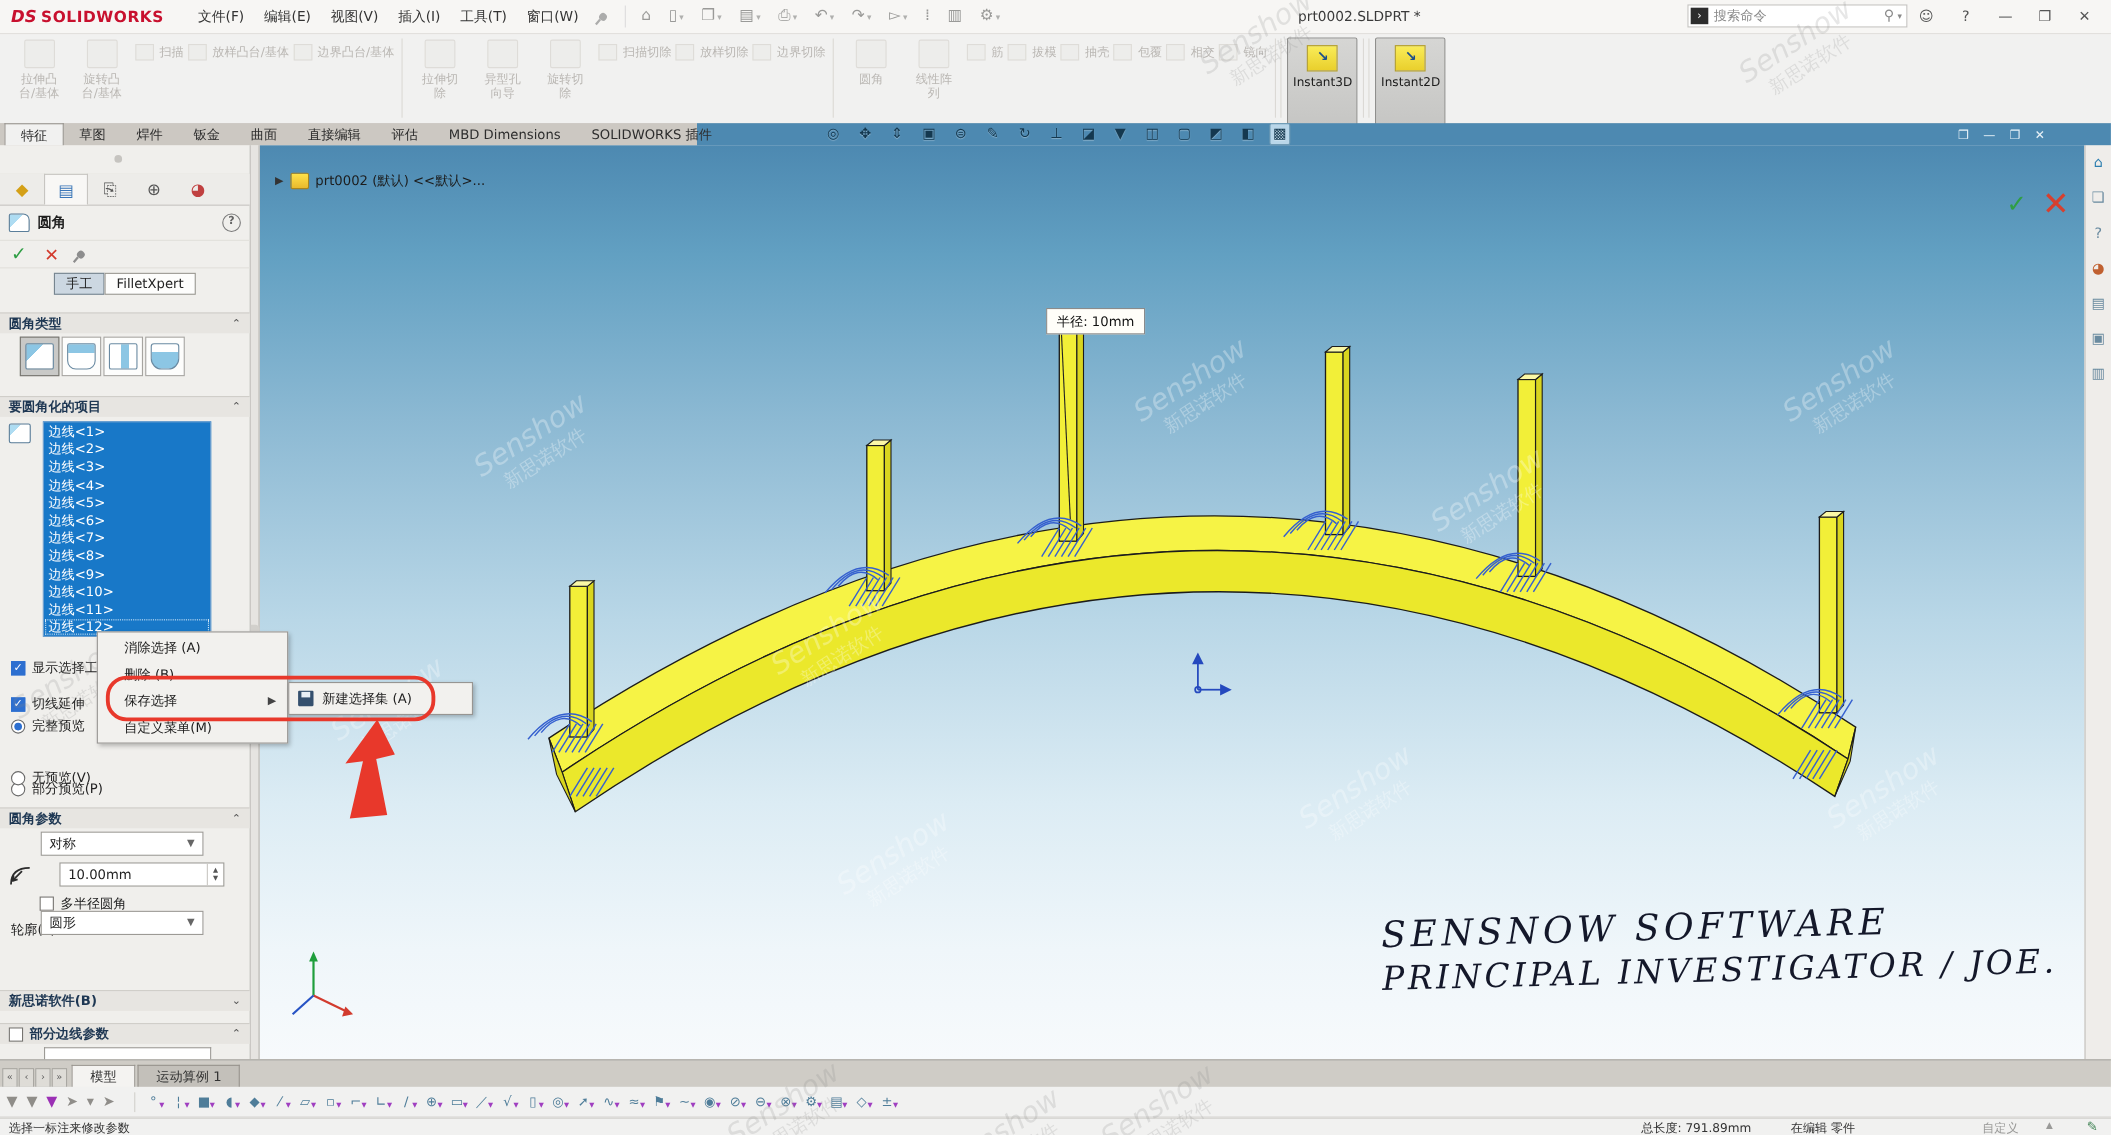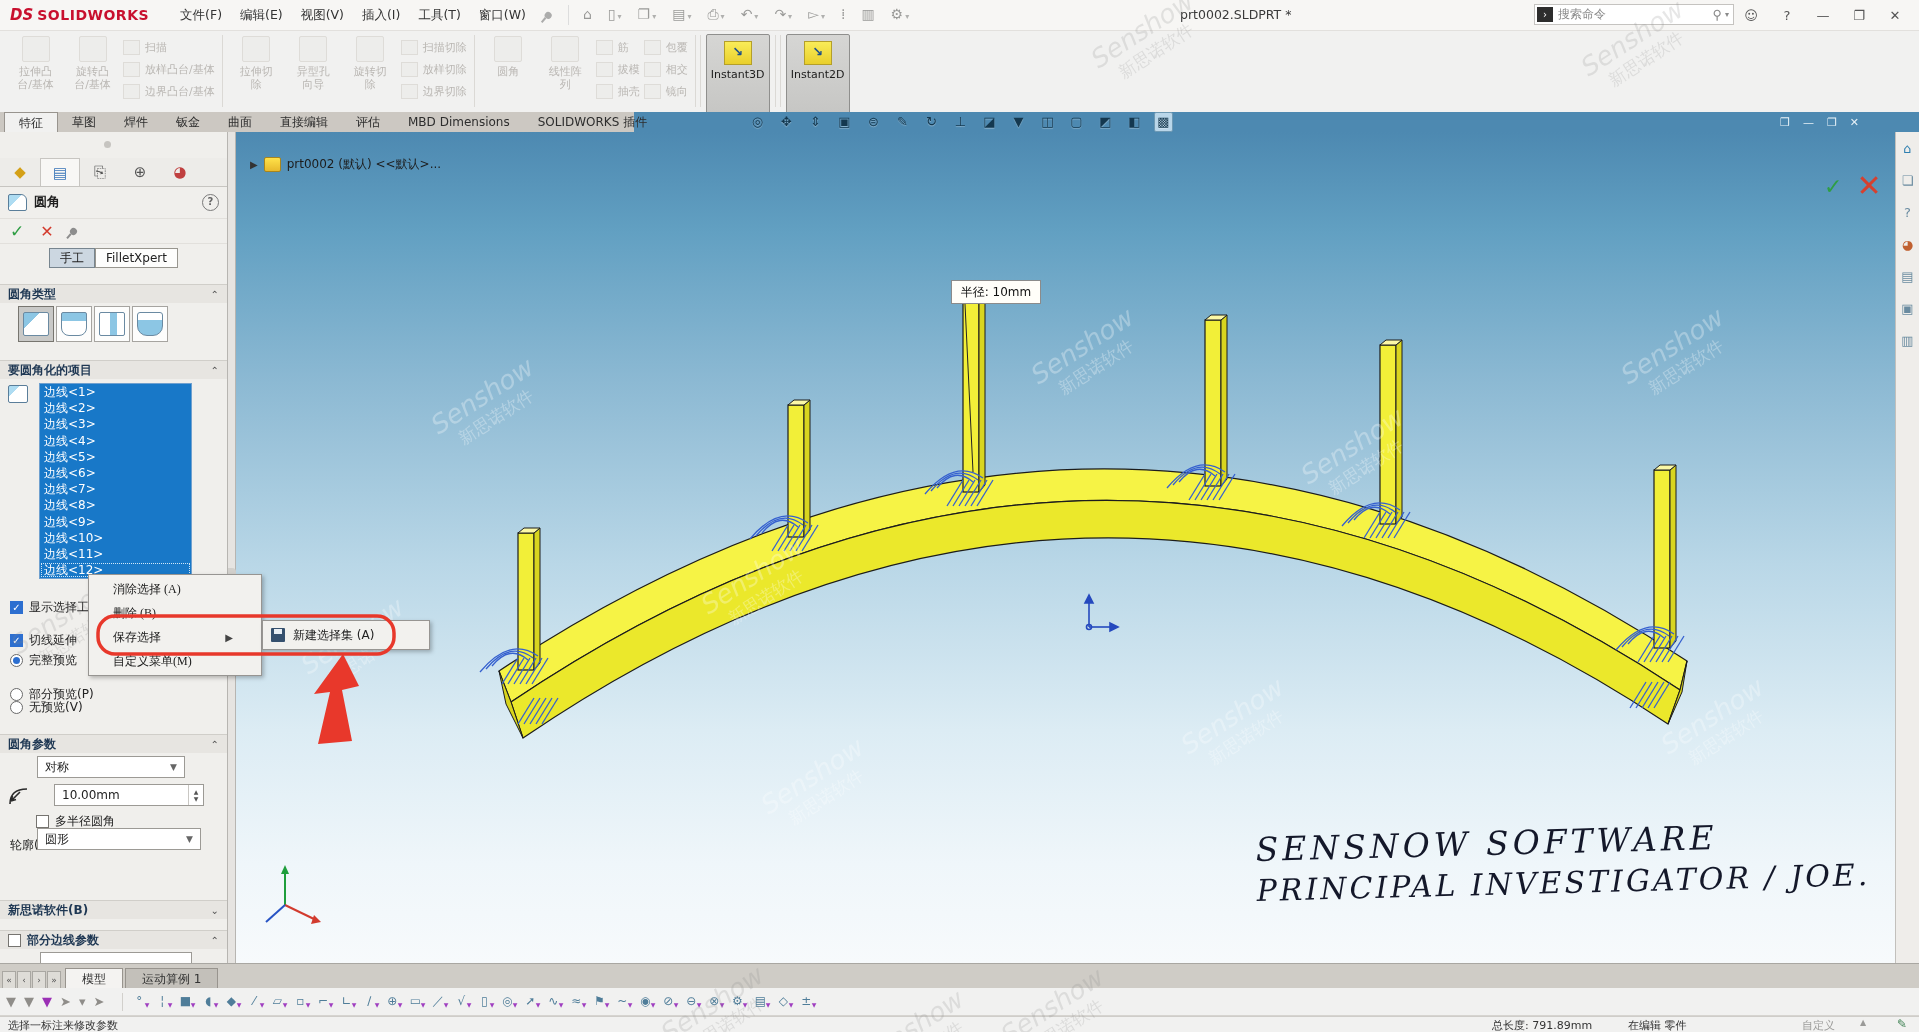--- a/index.html
+++ b/index.html
@@ -32,21 +32,21 @@
 
   
   .ribbon{position:absolute;left:0;top:30px;width:100%;height:82px;background:#f1f1f0;
     border-bottom:1px solid #cfcdc9;z-index:5;}
   #ribbon-groups{display:flex;align-items:stretch;height:100%;padding-left:4px;}
   .rsep{width:1px;background:#dbd9d5;margin:5px 2px;}
   .rgroup{display:flex;align-items:flex-start;padding:2px 3px;}
   .rbig{width:57px;display:flex;flex-direction:column;align-items:center;padding-top:4px;}
   .rbicon{width:26px;height:24px;background:#ededeb;border:1px solid #dedcd8;border-radius:2px;}
   .rblabel{margin-top:3px;font-size:11px;line-height:13px;text-align:center;color:#bab7b3;white-space:pre-line;}
-  .rcol{display:flex;flex-direction:column;gap:4px;padding-top:6px;margin:0 2px;}
+  .rcol{display:flex;gap:4px;padding-top:6px;margin:0 2px;}
   .rsmall{display:flex;align-items:center;gap:5px;height:18px;}
   .rsicon{width:15px;height:13px;background:#ededeb;border:1px solid #dedcd8;flex:none;}
   .rslabel{font-size:11px;color:#bab7b3;white-space:nowrap;}
   .ractive{background:linear-gradient(#d6d6d4,#c6c6c4);border:1px solid #8f8f8d;border-radius:2px;
     width:62px;height:72px;margin-top:2px;padding-top:6px;}
   .ractive .rblabel{color:#1b1b1b;}
   .icon3d{width:26px;height:22px;background:linear-gradient(#f9ec58,#e9cf2c);border:1px solid #b49f2a;
     color:#1d4f8a;font-weight:bold;font-size:13px;text-align:center;line-height:20px;}
 
   
@@ -172,21 +172,21 @@
   .sb-hint{position:absolute;left:8px;top:1px;}
   .sb-total{position:absolute;left:1492px;top:1px;}
   .sb-mode{position:absolute;left:1628px;top:1px;}
   .sb-custom{position:absolute;left:1802px;top:1px;color:#9a9a98;}
   .sb-custom-dd{position:absolute;left:1860px;top:1px;color:#9a9a98;font-size:8px;}
   .sb-edit-icon{position:absolute;left:1897px;top:0;color:#3a7f4f;font-size:12px;}
 
   
   .cmenu{position:absolute;left:88px;top:574px;width:172px;background:#f2f1ee;border:1px solid #979592;
     box-shadow:2px 2px 4px rgba(0,0,0,.25);z-index:30;padding:2px 0;}
-  .cmi{height:24px;display:flex;align-items:center;padding:0 28px 0 24px;font-size:12px;color:#1b1b1b;font-family:Liberation Serif, serif;}
+  .cmi{height:24px;display:flex;align-items:center;padding:0 10px 0 24px;font-size:12px;color:#1b1b1b;}
   .cmi .cm-arrow{margin-left:auto;font-size:10px;color:#444;}
   .submenu{position:absolute;left:262px;top:620px;width:168px;height:30px;background:#f2f1ee;
     border:1px solid #979592;box-shadow:2px 2px 4px rgba(0,0,0,.25);z-index:30;display:flex;align-items:center;
     gap:8px;padding:0 8px;box-sizing:border-box;}
   .floppy{width:14px;height:14px;background:#35506e;border-radius:1px;position:relative;flex:none;}
   .floppy::after{content:"";position:absolute;left:3px;top:1px;width:8px;height:5px;background:#e8eef4;}
   #annot{position:absolute;inset:0;z-index:40;pointer-events:none;}
 
   
   #wmlayer{position:absolute;inset:0;z-index:7;pointer-events:none;}
@@ -481,21 +481,21 @@
       <span>显示选择工具栏</span>
     </div>
     <div class="opt-row" style="top:501px">
       <span class="cb">✓</span>
       <span>切线延伸</span>
     </div>
     <div class="opt-row" style="top:521px">
       <span class="rd sel"></span>
       <span>完整预览</span>
     </div>
-    <div class="opt-row" style="top:555px">
+    <div class="opt-row" style="top:578px">
       <span class="rd"></span>
       <span>部分预览(P)</span>
     </div>
     <div class="opt-row" style="top:568px">
       <span class="rd"></span>
       <span>无预览(V)</span>
     </div>
 
     <div class="pm-abs pm-sec" style="top:602px">
       <span>圆角参数</span>
@@ -514,21 +514,21 @@
       <span class="arrows">
           <span>▲</span>
           <span>▼</span>
         </span>
     </div>
     <div class="opt-row" style="top:682px;padding-left:36px">
       <span class="cb off">✓</span>
       <span>多半径圆角</span>
     </div>
     <span class="plabel" style="left:10px;top:705px">轮廓(P):</span>
-    <div class="combo" style="left:37px;top:696px;width:164px">
+    <div class="combo" style="left:37px;top:696px;width:148px">
       <span>圆形</span>
         <span class="dd">▼</span>
     </div>
 
     <div class="pm-abs pm-sec" style="top:768px">
       <span>新思诺软件(B)</span>
         <span class="chev">⌄</span>
     </div>
     <div class="pm-abs pm-sec" style="top:798px">
       <span class="cb off" style="margin-right:6px">✓</span>

